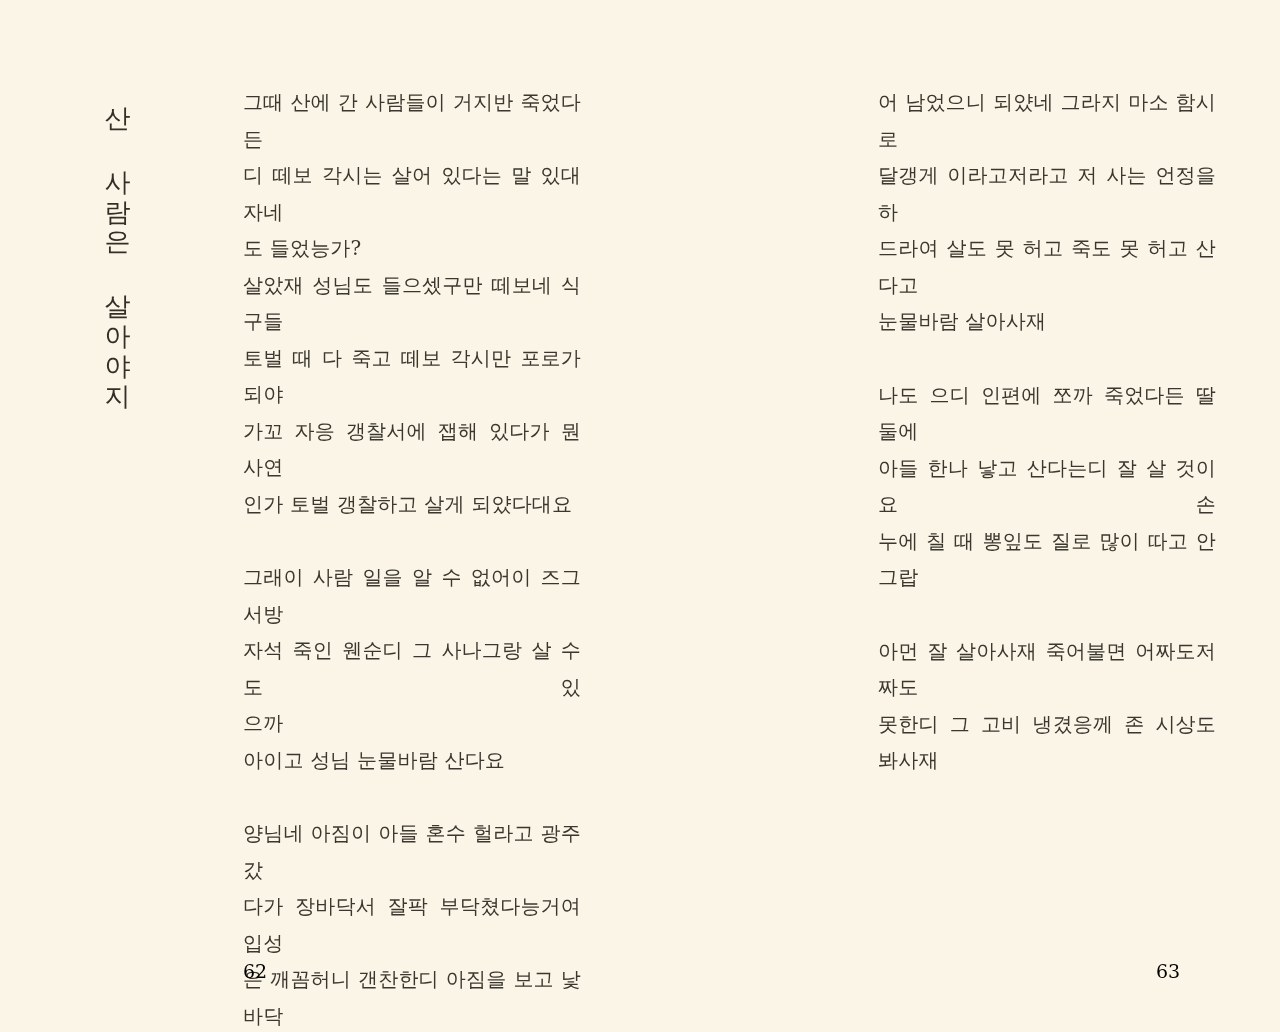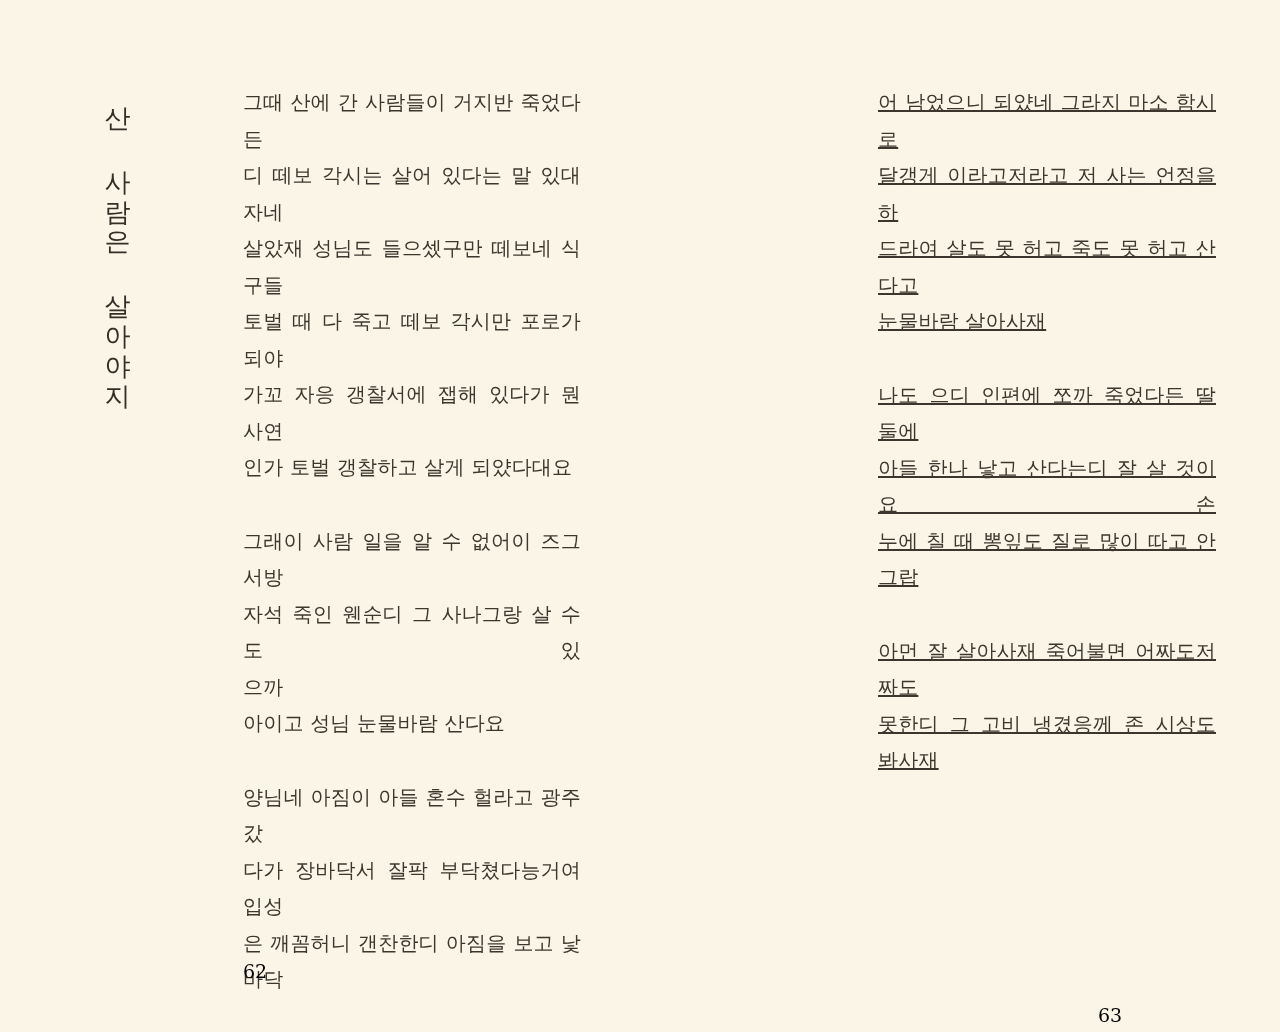--- a/index.html
+++ b/index.html
@@ -29,51 +29,52 @@
   }
   .column {
     position: absolute;
     top: 84px;
     width: 338px;
     font-size: 20px;
     line-height: 36.5px;
     letter-spacing: 0.2px;
   }
   .column.lc { left: 243px; }
-  .column.rc { left: 878px; text-decoration: underline; }
+  .column.rc { left: 878px; }
   .line {
     text-align: justify;
     text-align-last: justify;
     min-height: 36.5px;
   }
   .line.end {
     text-align-last: left;
   }
   .para.gap { margin-top: 37px; }
   .pagenum {
     position: absolute;
     top: 960px;
     font-size: 19px;
     color: #000000;
   }
   .pagenum.left-num  { left: 243px; }
-  .pagenum.right-num { left: 1098px; margin-top: 44px; }
+  .pagenum.right-num { left: 1156px; }
 </style>
 </head>
 <body>
 
 <div class="spread">
 
   <div>
     <div class="vtitle">산 사람은 살아야지</div>
 
     <div class="column lc">
       <div class="para">
         <div class="line">그때 산에 간 사람들이 거지반 죽었다든</div>
         <div class="line">디 떼보 각시는 살어 있다는 말 있대 자네</div>
+        <div class="line end">도 들었능가?</div>
       </div>
       <div class="para">
         <div class="line">살았재 성님도 들으셌구만 떼보네 식구들</div>
         <div class="line">토벌 때 다 죽고 떼보 각시만 포로가 되야</div>
         <div class="line">가꼬 자응 갱찰서에 잽해 있다가 뭔 사연</div>
         <div class="line end">인가 토벌 갱찰하고 살게 되얐다대요</div>
       </div>
       <div class="para gap">
         <div class="line">그래이 사람 일을 알 수 없어이 즈그 서방</div>
         <div class="line">자석 죽인 웬순디 그 사나그랑 살 수도 있</div>

